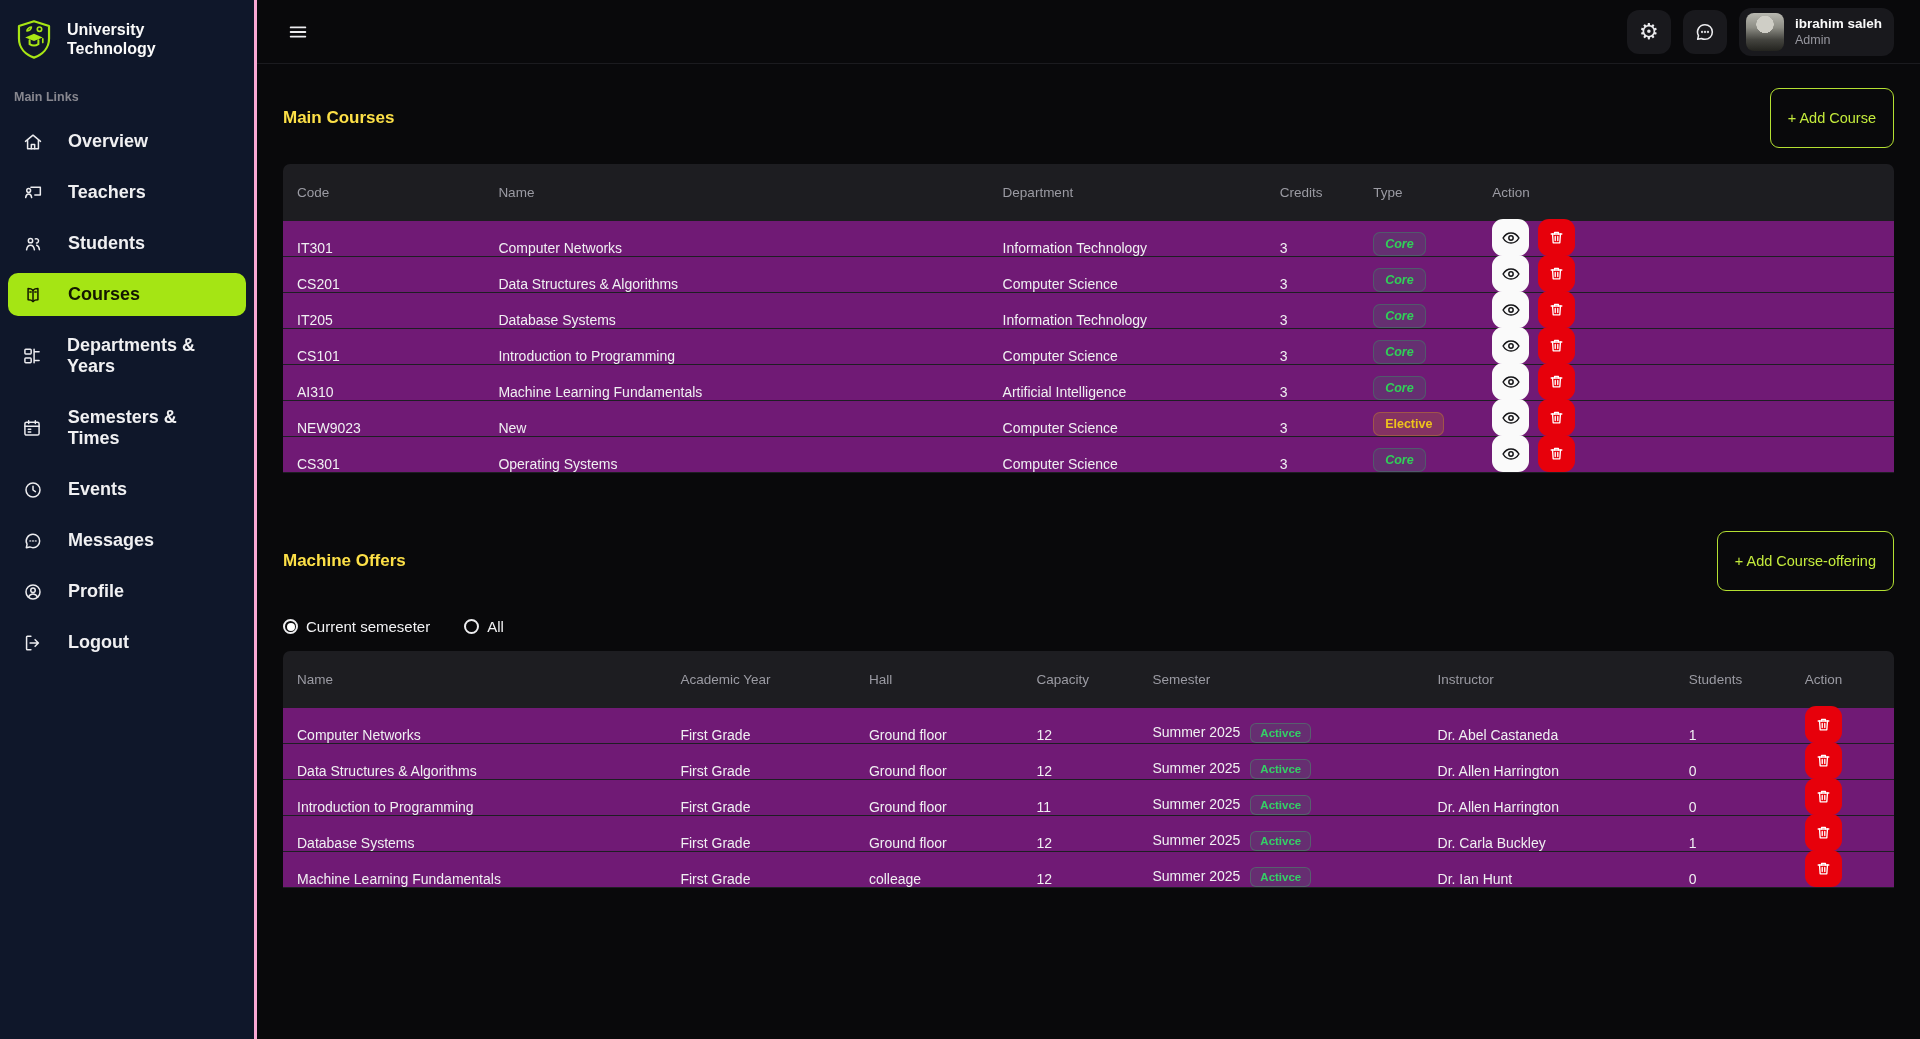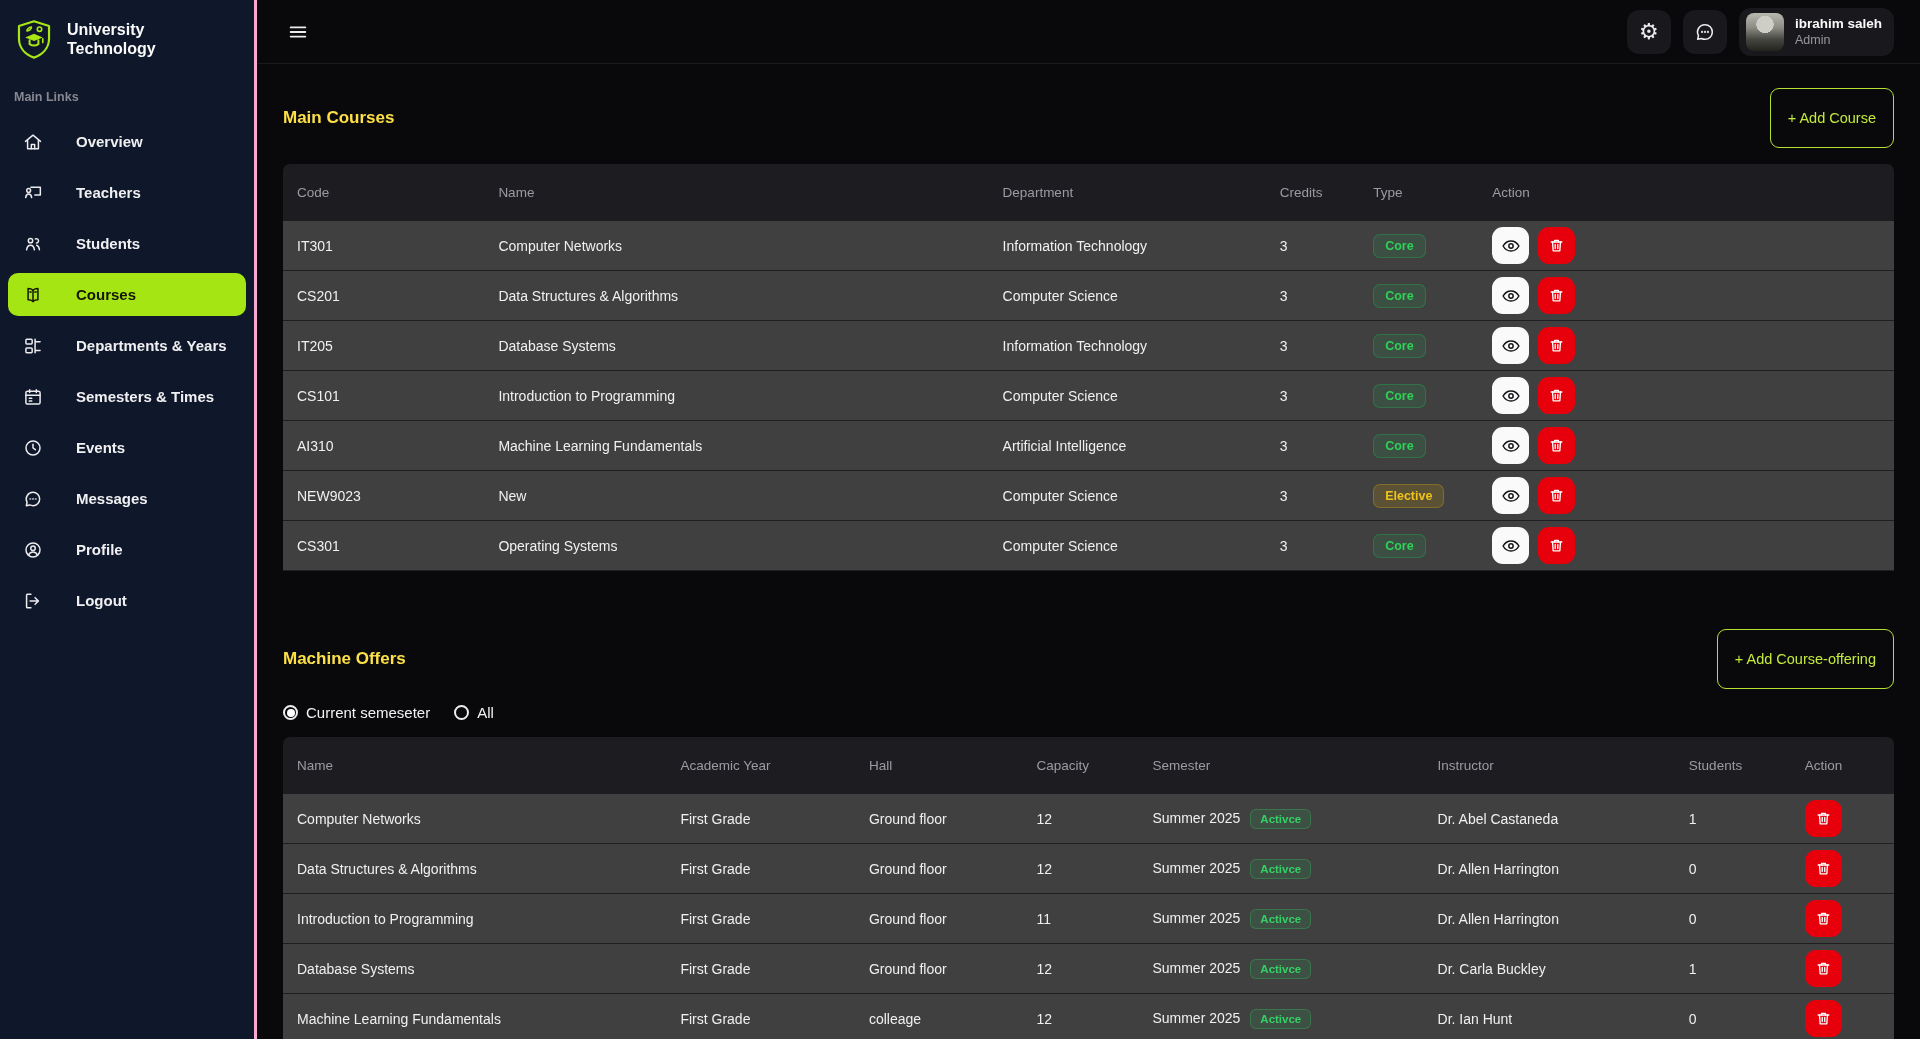--- a/index.html
+++ b/index.html
@@ -10,22 +10,22 @@
     display:flex; overflow:hidden;
   }
   svg { display:block; }
 
   
   .sidebar { width:257px; min-width:257px; height:100%; background:#0f172a;
     border-right:3px solid #f9a8d4; padding:14px 8px; }
   .logo-row { display:flex; align-items:center; gap:11px; padding:4px 4px 20px; }
   .logo-text { font-size:16px; font-weight:bold; line-height:1.18; color:#fafafa; }
   .section-label { color:#87878f; font-size:12.5px; font-weight:bold; padding:8px 6px 16px; }
-  .nav-item { display:flex; align-items:center; gap:33px; padding:11px 14px;
-    border-radius:10px; color:#f0f0f2; font-size:15px; font-weight:600;
+  .nav-item { display:flex; align-items:center; gap:25px; padding:11px 14px;
+    border-radius:10px; color:#f0f0f2; font-size:18px; font-weight:600;
     margin-bottom:8px; cursor:pointer; }
   .nav-item .nicon { width:21px; height:21px; display:flex; align-items:center; justify-content:center; }
   .nav-item svg { stroke:#ececef; }
   .nav-item.active { background:#a5e514; color:#131600; }
   .nav-item.active svg { stroke:#131600; }
 
   
   .main { flex:1; display:flex; flex-direction:column; min-width:0; }
   .topbar { height:64px; min-height:64px; display:flex; align-items:center;
     justify-content:space-between; padding:0 26px; border-bottom:1px solid #1b1b1f; }
@@ -48,45 +48,45 @@
   .content { flex:1; padding:24px 26px 0; overflow:hidden; }
   .section-head { display:flex; justify-content:space-between; align-items:center; }
   .section-title { font-size:17px; font-weight:bold; color:#fde047; }
   .add-btn { color:#c3ea3c; border:1.5px solid #b4e032; border-radius:9px;
     background:transparent; padding:21px 17px; font-size:14.5px; font-weight:400;
     font-family:"Liberation Sans", sans-serif; cursor:pointer; }
 
   .table { width:100%; margin-top:16px; }
   .thead { display:flex; background:#1d1d21; border-radius:7px 7px 0 0; height:57px;
     align-items:center; color:#9b9ba3; font-size:13.5px; }
-  .trow { display:flex; align-items:center; height:50px; border-bottom:1px solid #1e1e23;
-    font-size:14px; color:#f0f0f2; background:#404040; }
+  .trow { display:flex; align-items:flex-end; height:36px; border-bottom:1px solid #1e1e23;
+    font-size:14px; color:#f0f0f2; background:#701a75; }
   .tcell { padding:0 14px; white-space:nowrap; overflow:hidden; }
 
   
   .t1-c0{width:12.5%;} .t1-c1{width:31.3%;} .t1-c2{width:17.2%;}
   .t1-c3{width:5.8%;}  .t1-c4{width:7.4%;}  .t1-c5{width:25.8%;}
   
   .t2-c0{width:23.8%;} .t2-c1{width:11.7%;} .t2-c2{width:10.4%;} .t2-c3{width:7.2%;}
   .t2-c4{width:17.7%;} .t2-c5{width:15.6%;} .t2-c6{width:7.2%;}  .t2-c7{width:6.4%;}
 
   .badge { display:inline-block; font-size:12.5px; font-weight:600;
     padding:4px 11px; border-radius:7px; }
-  .badge-core { color:#30d158; background:rgba(34,197,94,0.13); border:1px solid rgba(34,197,94,0.28); }
+  .badge-core { color:#30d158; background:rgba(34,197,94,0.13); border:1px solid rgba(34,197,94,0.28);font-style:italic; }
   .badge-elective { color:#eec31c; background:rgba(234,179,8,0.16); border:1px solid rgba(234,179,8,0.28); }
   .badge-active { color:#34d066; background:rgba(34,197,94,0.12); border:1px solid rgba(52,208,102,0.3);
     font-size:11.5px; padding:3px 9px; border-radius:6px; margin-left:10px; }
 
   .action-btns { display:flex; gap:9px; }
   .sq-btn { width:37px; height:37px; border-radius:11px; border:none; cursor:pointer;
     display:flex; align-items:center; justify-content:center; }
   .btn-eye { background:#fafafa; }
   .btn-trash { background:#e7000b; }
 
-  .filters { display:flex; gap:24px; align-items:center; margin-top:15px;
+  .filters { display:flex; gap:34px; align-items:center; margin-top:27px;
     font-size:15px; color:#f2f2f4; }
   .filter-opt { display:flex; align-items:center; cursor:pointer; }
   .radio-outer { width:15px; height:15px; border-radius:50%; border:2px solid #ededef;
     margin-right:8px; position:relative; display:inline-block; }
   .radio-outer.checked::after { content:""; position:absolute; inset:1.5px;
     background:#ffffff; border-radius:50%; }
 
   .section-2 { margin-top:58px; }
 </style>
 </head>

